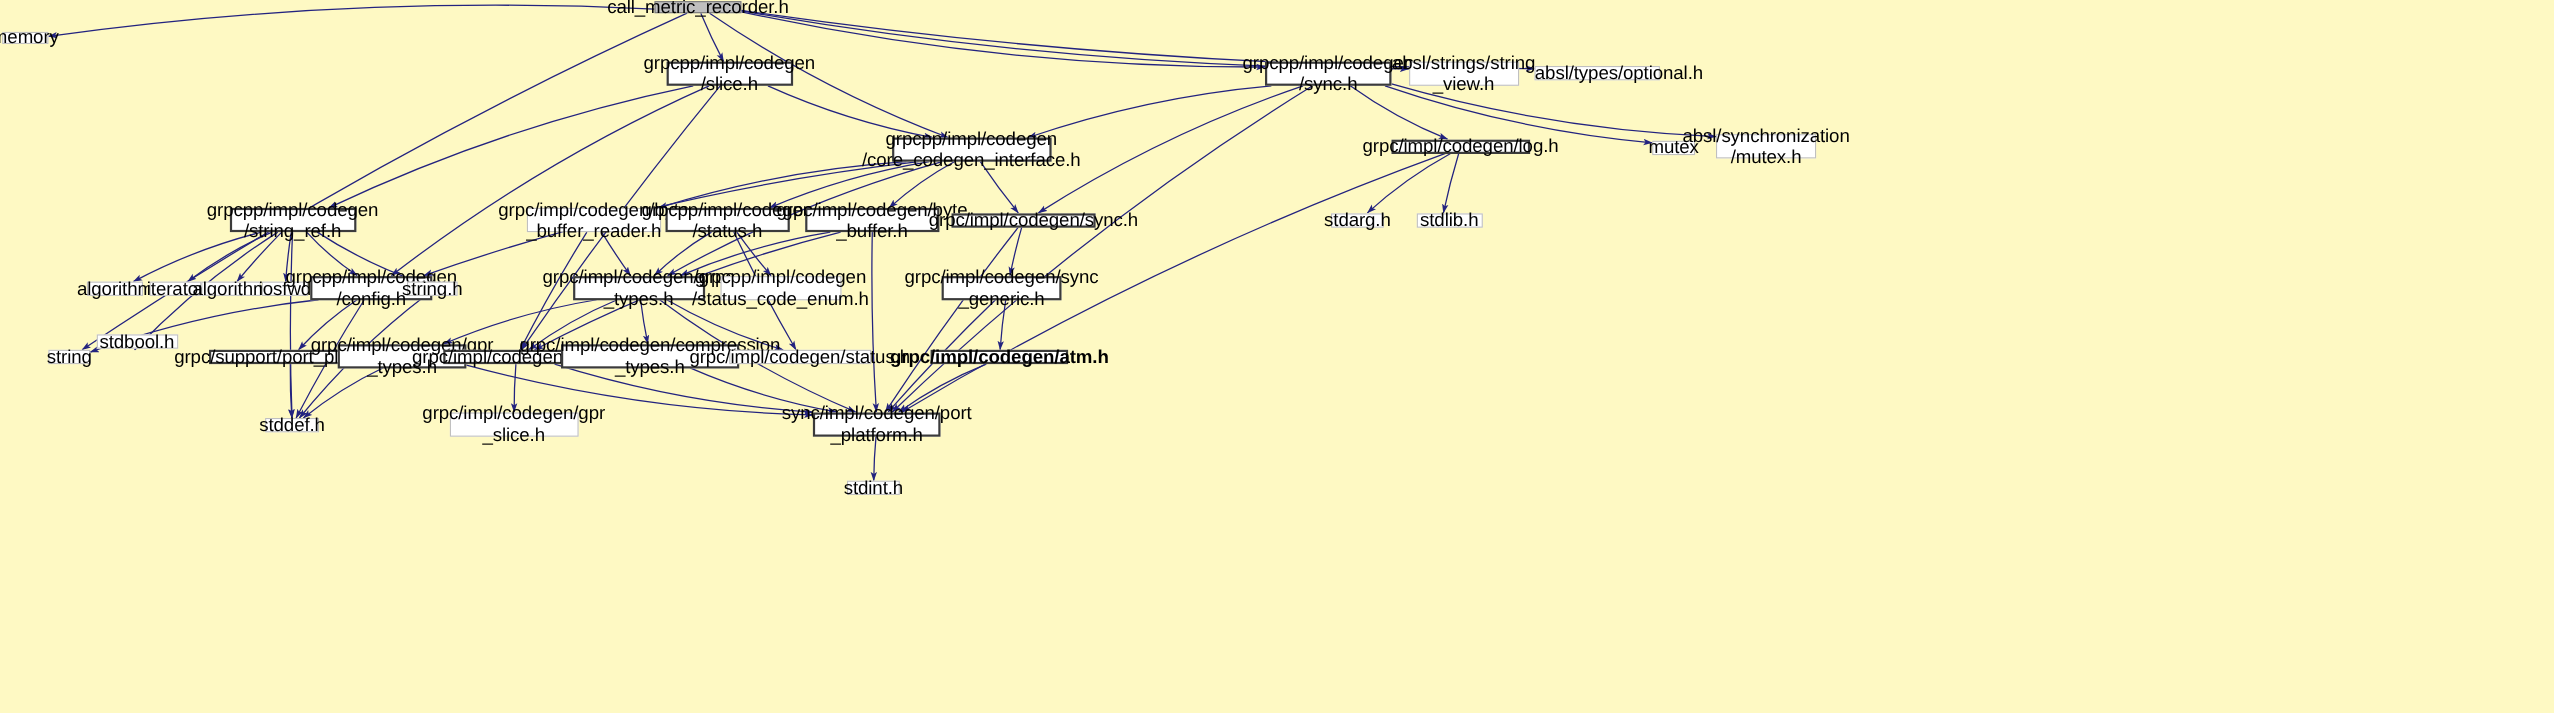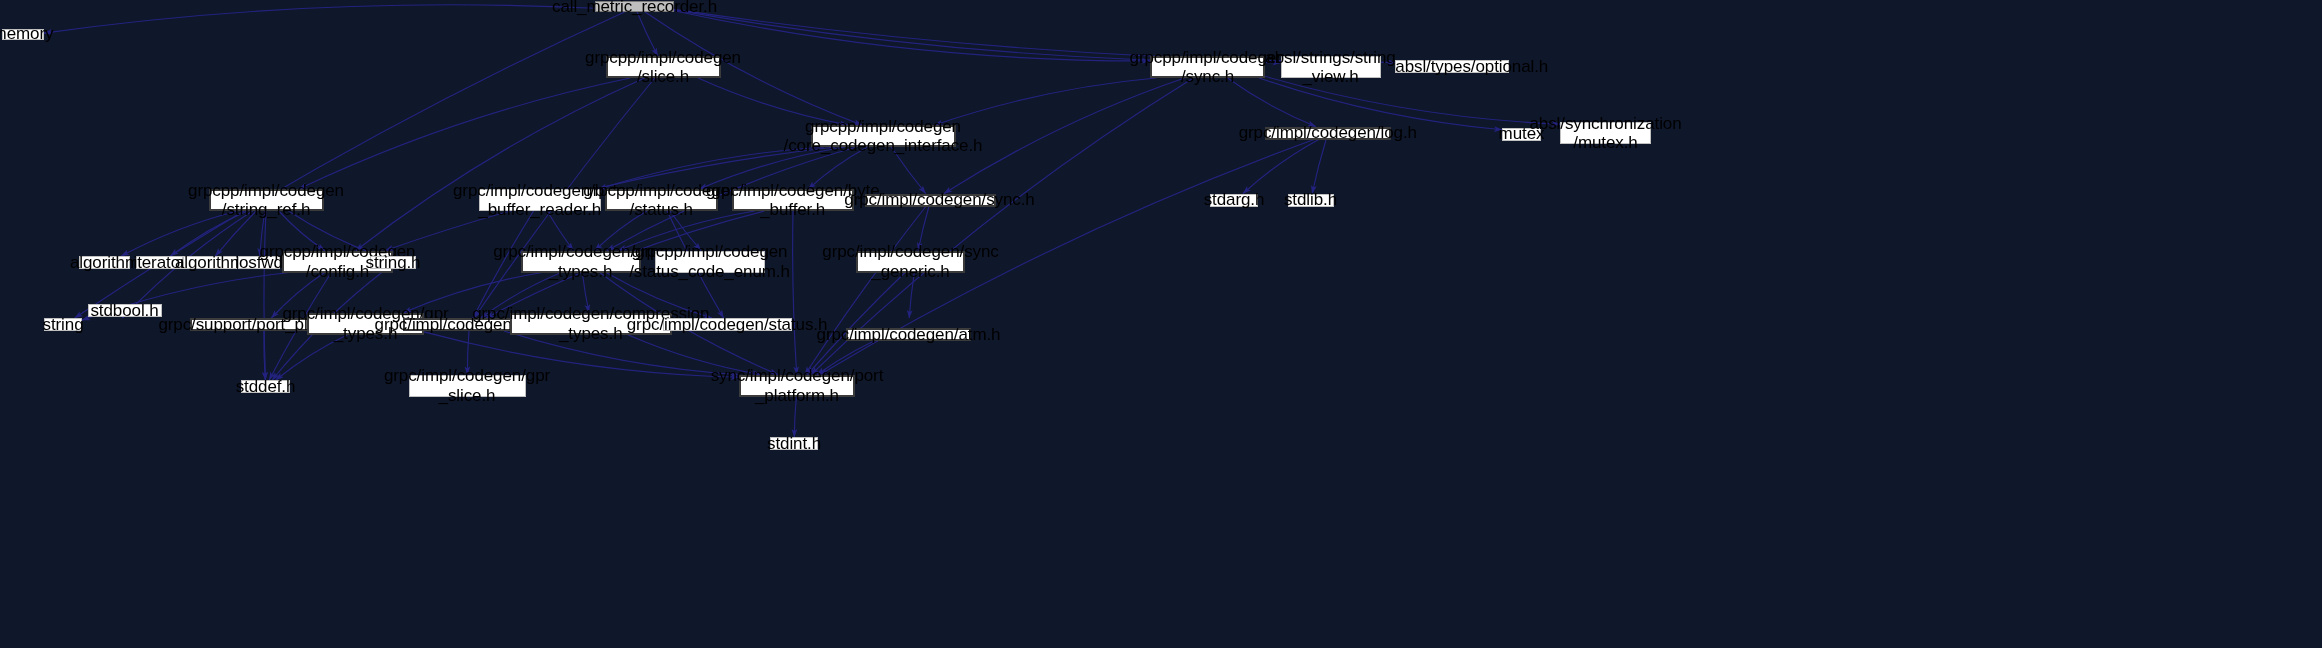--- a/index.html
+++ b/index.html
@@ -7,21 +7,21 @@
     padding: 0;
     background: #ffffff;
   }
   body {
     font-family: "Liberation Sans", sans-serif;
   }
   #graph {
     position: relative;
     width: 2322px;
     height: 648px;
-    background: #0f172a;
+    background: #fef9c3;
     overflow: hidden;
   }
   #edges {
     position: absolute;
     left: 0;
     top: 0;
     width: 2322px;
     height: 648px;
     pointer-events: none;
   }
@@ -148,21 +148,21 @@
       <div class="node bold" style="left: 208.5px; top: 189px; width: 115px; height: 22px;">grpcpp/impl/codegen
 /string_ref.h</div>
       <div class="node plain" style="left: 478.5px; top: 189px; width: 122.5px; height: 22px;">grpc/impl/codegen/byte
 _buffer_reader.h</div>
       <div class="node bold" style="left: 605px; top: 189px; width: 112.5px; height: 22px;">grpcpp/impl/codegen
 /status.h</div>
       <div class="node bold" style="left: 731.5px; top: 189px; width: 122.5px; height: 22px;">grpc/impl/codegen/byte
 _buffer.h</div>
       <div class="node bold" style="left: 865px; top: 193.5px; width: 131px; height: 13px; padding-left: 18px;">grpc/impl/codegen/sync.h</div>
       <div class="node plain" style="left: 1210px; top: 193.5px; width: 48px; height: 13px;">stdarg.h</div>
-      <div class="node plain" style="left: 1287.5px; top: 193.5px; width: 46px; height: 13px;">stdlib.h</div>
+      <div class="node plain" style="left: 1287.5px; top: 193.5px; width: 60px; height: 13px;">stdlib.h</div>
       <div class="node plain" style="left: 79px; top: 256px; width: 51px; height: 13px;">algorithm</div>
       <div class="node plain" style="left: 136px; top: 256px; width: 47px; height: 13px;">iterator</div>
       <div class="node plain" style="left: 182.5px; top: 256px; width: 54px; height: 13px;">algorithm</div>
       <div class="node plain" style="left: 238px; top: 256px; width: 42px; height: 13px;">iosfwd</div>
       <div class="node bold" style="left: 282px; top: 250.5px; width: 111px; height: 22px;">grpcpp/impl/codegen
 /config.h</div>
       <div class="node plain" style="left: 370px; top: 256px; width: 46px; height: 13px;">string.h</div>
       <div class="node bold" style="left: 520.5px; top: 250.5px; width: 120px; height: 22px;">grpc/impl/codegen/grpc
 _types.h</div>
       <div class="node plain" style="left: 654.5px; top: 250.5px; width: 110px; height: 22px;">grpcpp/impl/codegen
@@ -171,21 +171,21 @@
 _generic.h</div>
       <div class="node plain" style="left: 44px; top: 318px; width: 38px; height: 13px;">string</div>
       <div class="node plain" style="left: 87.5px; top: 304px; width: 74px; height: 13px;">stdbool.h</div>
       <div class="node bold" style="left: 190px; top: 318px; width: 147.5px; height: 13px;">grpc/support/port_platform.h</div>
       <div class="node bold" style="left: 307px; top: 312.5px; width: 117px; height: 22px;">grpc/impl/codegen/gpr
 _types.h</div>
       <div class="node bold" style="left: 403px; top: 318px; width: 132.5px; height: 13px;">grpc/impl/codegen/slice.h</div>
       <div class="node bold" style="left: 509.5px; top: 312.5px; width: 162.5px; height: 22px;">grpc/impl/codegen/compression
 _types.h</div>
       <div class="node plain" style="left: 662.5px; top: 318px; width: 129px; height: 13px;">grpc/impl/codegen/status.h</div>
-      <div class="node bold" style="left: 846px; top: 328px; width: 125px; height: 13px;">grpc/impl/codegen/atm.h</div>
+      <div class="node bold" style="left: 846px; top: 318px; width: 125px; height: 13px; font-weight: bold;">grpc/impl/codegen/atm.h</div>
       <div class="node plain" style="left: 241px; top: 380px; width: 49px; height: 13px;">stddef.h</div>
       <div class="node plain" style="left: 408.5px; top: 374.5px; width: 117px; height: 22px;">grpc/impl/codegen/gpr
 _slice.h</div>
       <div class="node bold" style="left: 739px; top: 374.5px; width: 116px; height: 22px;">sync/impl/codegen/port
 _platform.h</div>
       <div class="node plain" style="left: 770px; top: 437px; width: 48px; height: 13px;">stdint.h</div>
     </div>
 </div>
 
 </body></html>

